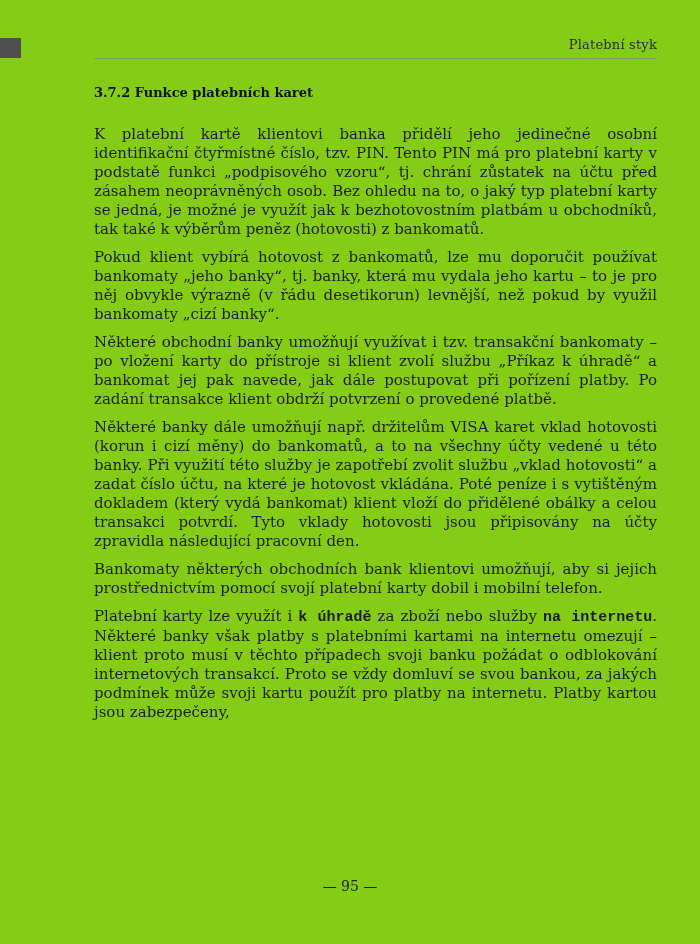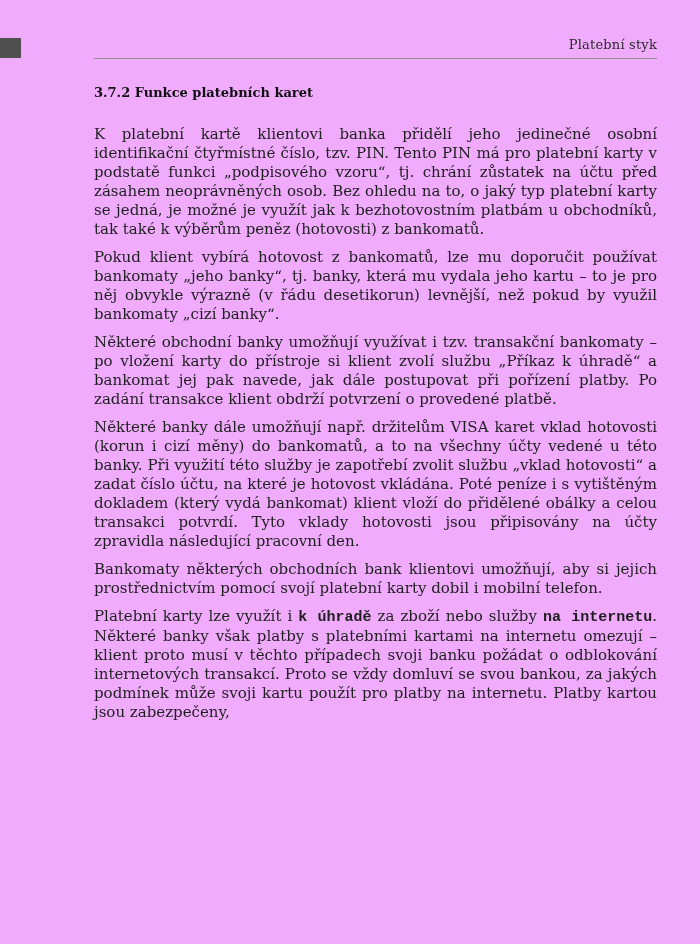--- a/index.html
+++ b/index.html
@@ -7,21 +7,21 @@
   body {
     width: 700px;
     height: 944px;
     background: #f4f4f2;
     font-family: "DejaVu Serif", "Liberation Serif", serif;
   }
   .page {
     position: relative;
     width: 700px;
     height: 944px;
-    background: #f0abfc;
+    background: #84cc16;
     overflow: hidden;
     color: #1f1f1f;
   }
   .edge-tab {
     position: absolute;
     left: 0;
     top: 38px;
     width: 21px;
     height: 20px;
     background: #4f4f4f;
@@ -81,13 +81,14 @@
     <h2 class="heading">3.7.2 Funkce platebních karet</h2>
     <div class="paragraphs">
         <p class="para"><span>K platební kartě klientovi banka přidělí jeho jedinečné osobní identifikační čtyřmístné číslo, tzv. PIN. Tento PIN má pro platební karty v podstatě funkci „podpisového vzoru“, tj. chrání zůstatek na účtu před zásahem neoprávněných osob. Bez ohledu na to, o jaký typ platební karty se jedná, je možné je využít jak k bezhotovostním platbám u obchodníků, tak také k výběrům peněz (hotovosti) z bankomatů.</span></p>
         <p class="para"><span>Pokud klient vybírá hotovost z bankomatů, lze mu doporučit používat bankomaty „jeho banky“, tj. banky, která mu vydala jeho kartu – to je pro něj obvykle výrazně (v řádu desetikorun) levnější, než pokud by využil bankomaty „cizí banky“.</span></p>
         <p class="para"><span>Některé obchodní banky umožňují využívat i tzv. transakční bankomaty – po vložení karty do přístroje si klient zvolí službu „Příkaz k úhradě“ a bankomat jej pak navede, jak dále postupovat při pořízení platby. Po zadání transakce klient obdrží potvrzení o provedené platbě.</span></p>
         <p class="para"><span>Některé banky dále umožňují např. držitelům VISA karet vklad hotovosti (korun i cizí měny) do bankomatů, a to na všechny účty vedené u této banky. Při využití této služby je zapotřebí zvolit službu „vklad hotovosti“ a zadat číslo účtu, na které je hotovost vkládána. Poté peníze i s vytištěným dokladem (který vydá bankomat) klient vloží do přidělené obálky a celou transakci potvrdí. Tyto vklady hotovosti jsou připisovány na účty zpravidla následující pracovní den.</span></p>
         <p class="para"><span>Bankomaty některých obchodních bank klientovi umožňují, aby si jejich prostřednictvím pomocí svojí platební karty dobil i mobilní telefon.</span></p>
         <p class="para"><span>Platební karty lze využít i </span><b>k úhradě</b><span> za zboží nebo služby </span><b>na internetu</b><span>. Některé banky však platby s platebními kartami na internetu omezují – klient proto musí v těchto případech svoji banku požádat o odblokování internetových transakcí. Proto se vždy domluví se svou bankou, za jakých podmínek může svoji kartu použít pro platby na internetu. Platby kartou jsou zabezpečeny,</span></p>
       </div>
   </div>
+  <div class="footer">— 95 —</div>
 </div>
 
 </body></html>

